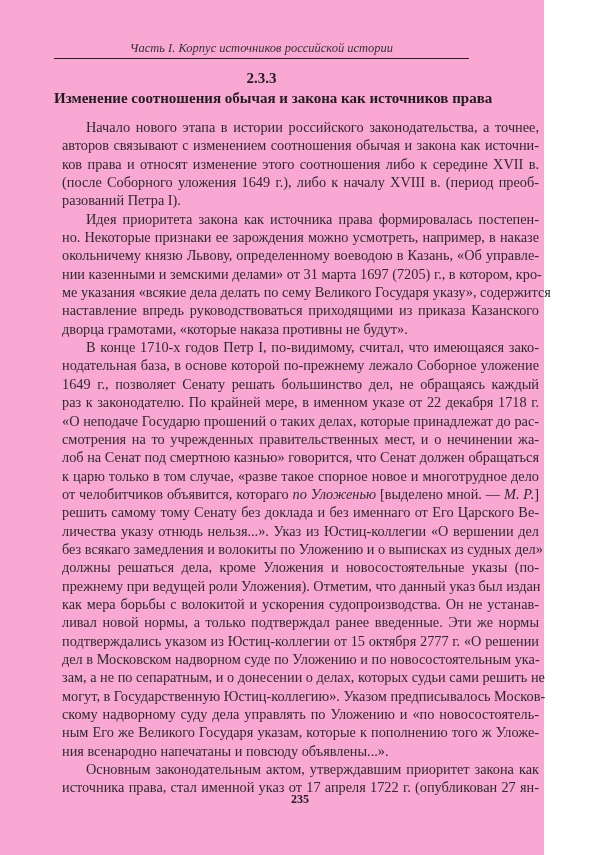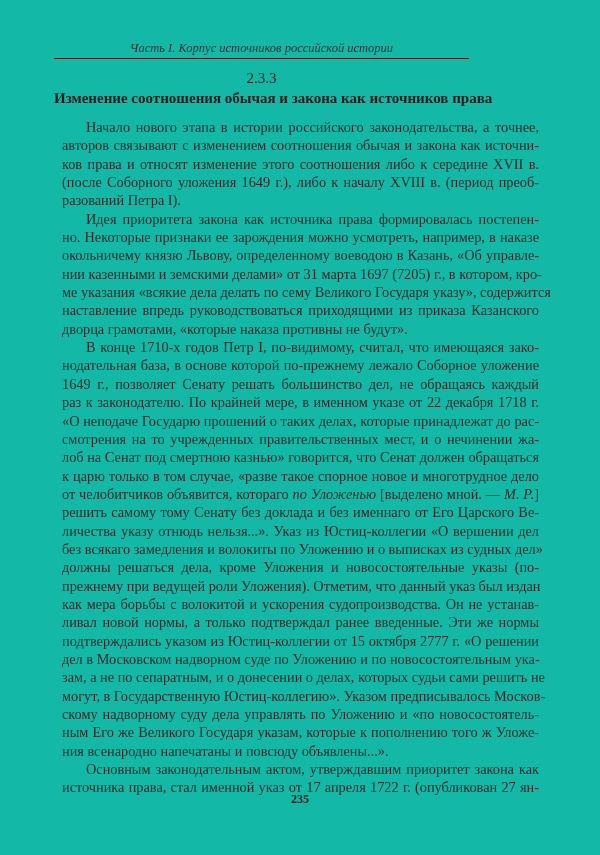--- a/index.html
+++ b/index.html
@@ -1,23 +1,23 @@
 <!DOCTYPE html>
 <html><head>
 <meta charset="utf-8">
 <style>
   html, body { margin: 0; padding: 0; background: #ffffff; }
   body { width: 600px; height: 855px; position: relative; overflow: hidden;
          font-family: "DejaVu Serif", "Liberation Serif", serif; color: #2a2a2a; }
-  .page { position: absolute; left: 0; top: 0; width: 600px; height: 855px; background: #14b8a6; }
+  .page { position: absolute; left: 0; top: 0; width: 544px; height: 855px; background: #f9a8d4; }
   .running-head { position: absolute; top: 41px; left: 54px; width: 415px; text-align: center;
                   font-family: "Liberation Serif", serif; font-style: italic; font-size: 12.5px; color: #333; }
   .rule { position: absolute; top: 58px; left: 54px; width: 415px; height: 0; border-top: 1px solid #222; }
   .sec-num { position: absolute; top: 70px; left: 54px; width: 415px; text-align: center;
-             font-family: "Liberation Serif", serif; font-weight: normal; font-size: 15px; color: #1e1e1e; }
+             font-family: "Liberation Serif", serif; font-weight: bold; font-size: 15px; color: #1e1e1e; }
   .sec-title { position: absolute; top: 90px; left: 54px; width: 415px; text-align: center;
                font-family: "Liberation Serif", serif; font-weight: bold; font-size: 15px; color: #1e1e1e;
                white-space: nowrap; }
   .body-text { position: absolute; top: 118px; left: 62px; width: 477px; }
   .line { height: 18.35px; line-height: 18.35px; font-family: "Liberation Serif", serif; font-size: 14.3px;
           white-space: nowrap; text-align: justify; text-align-last: justify; color: #2b2b2b; }
   .line.indent { padding-left: 24px; }
   .line.last { text-align-last: left; }
   .page-number { position: absolute; top: 792px; left: 0; width: 600px; text-align: center;
                  font-family: "Liberation Serif", serif; font-weight: bold; font-size: 12px; color: #1e1e1e; }

